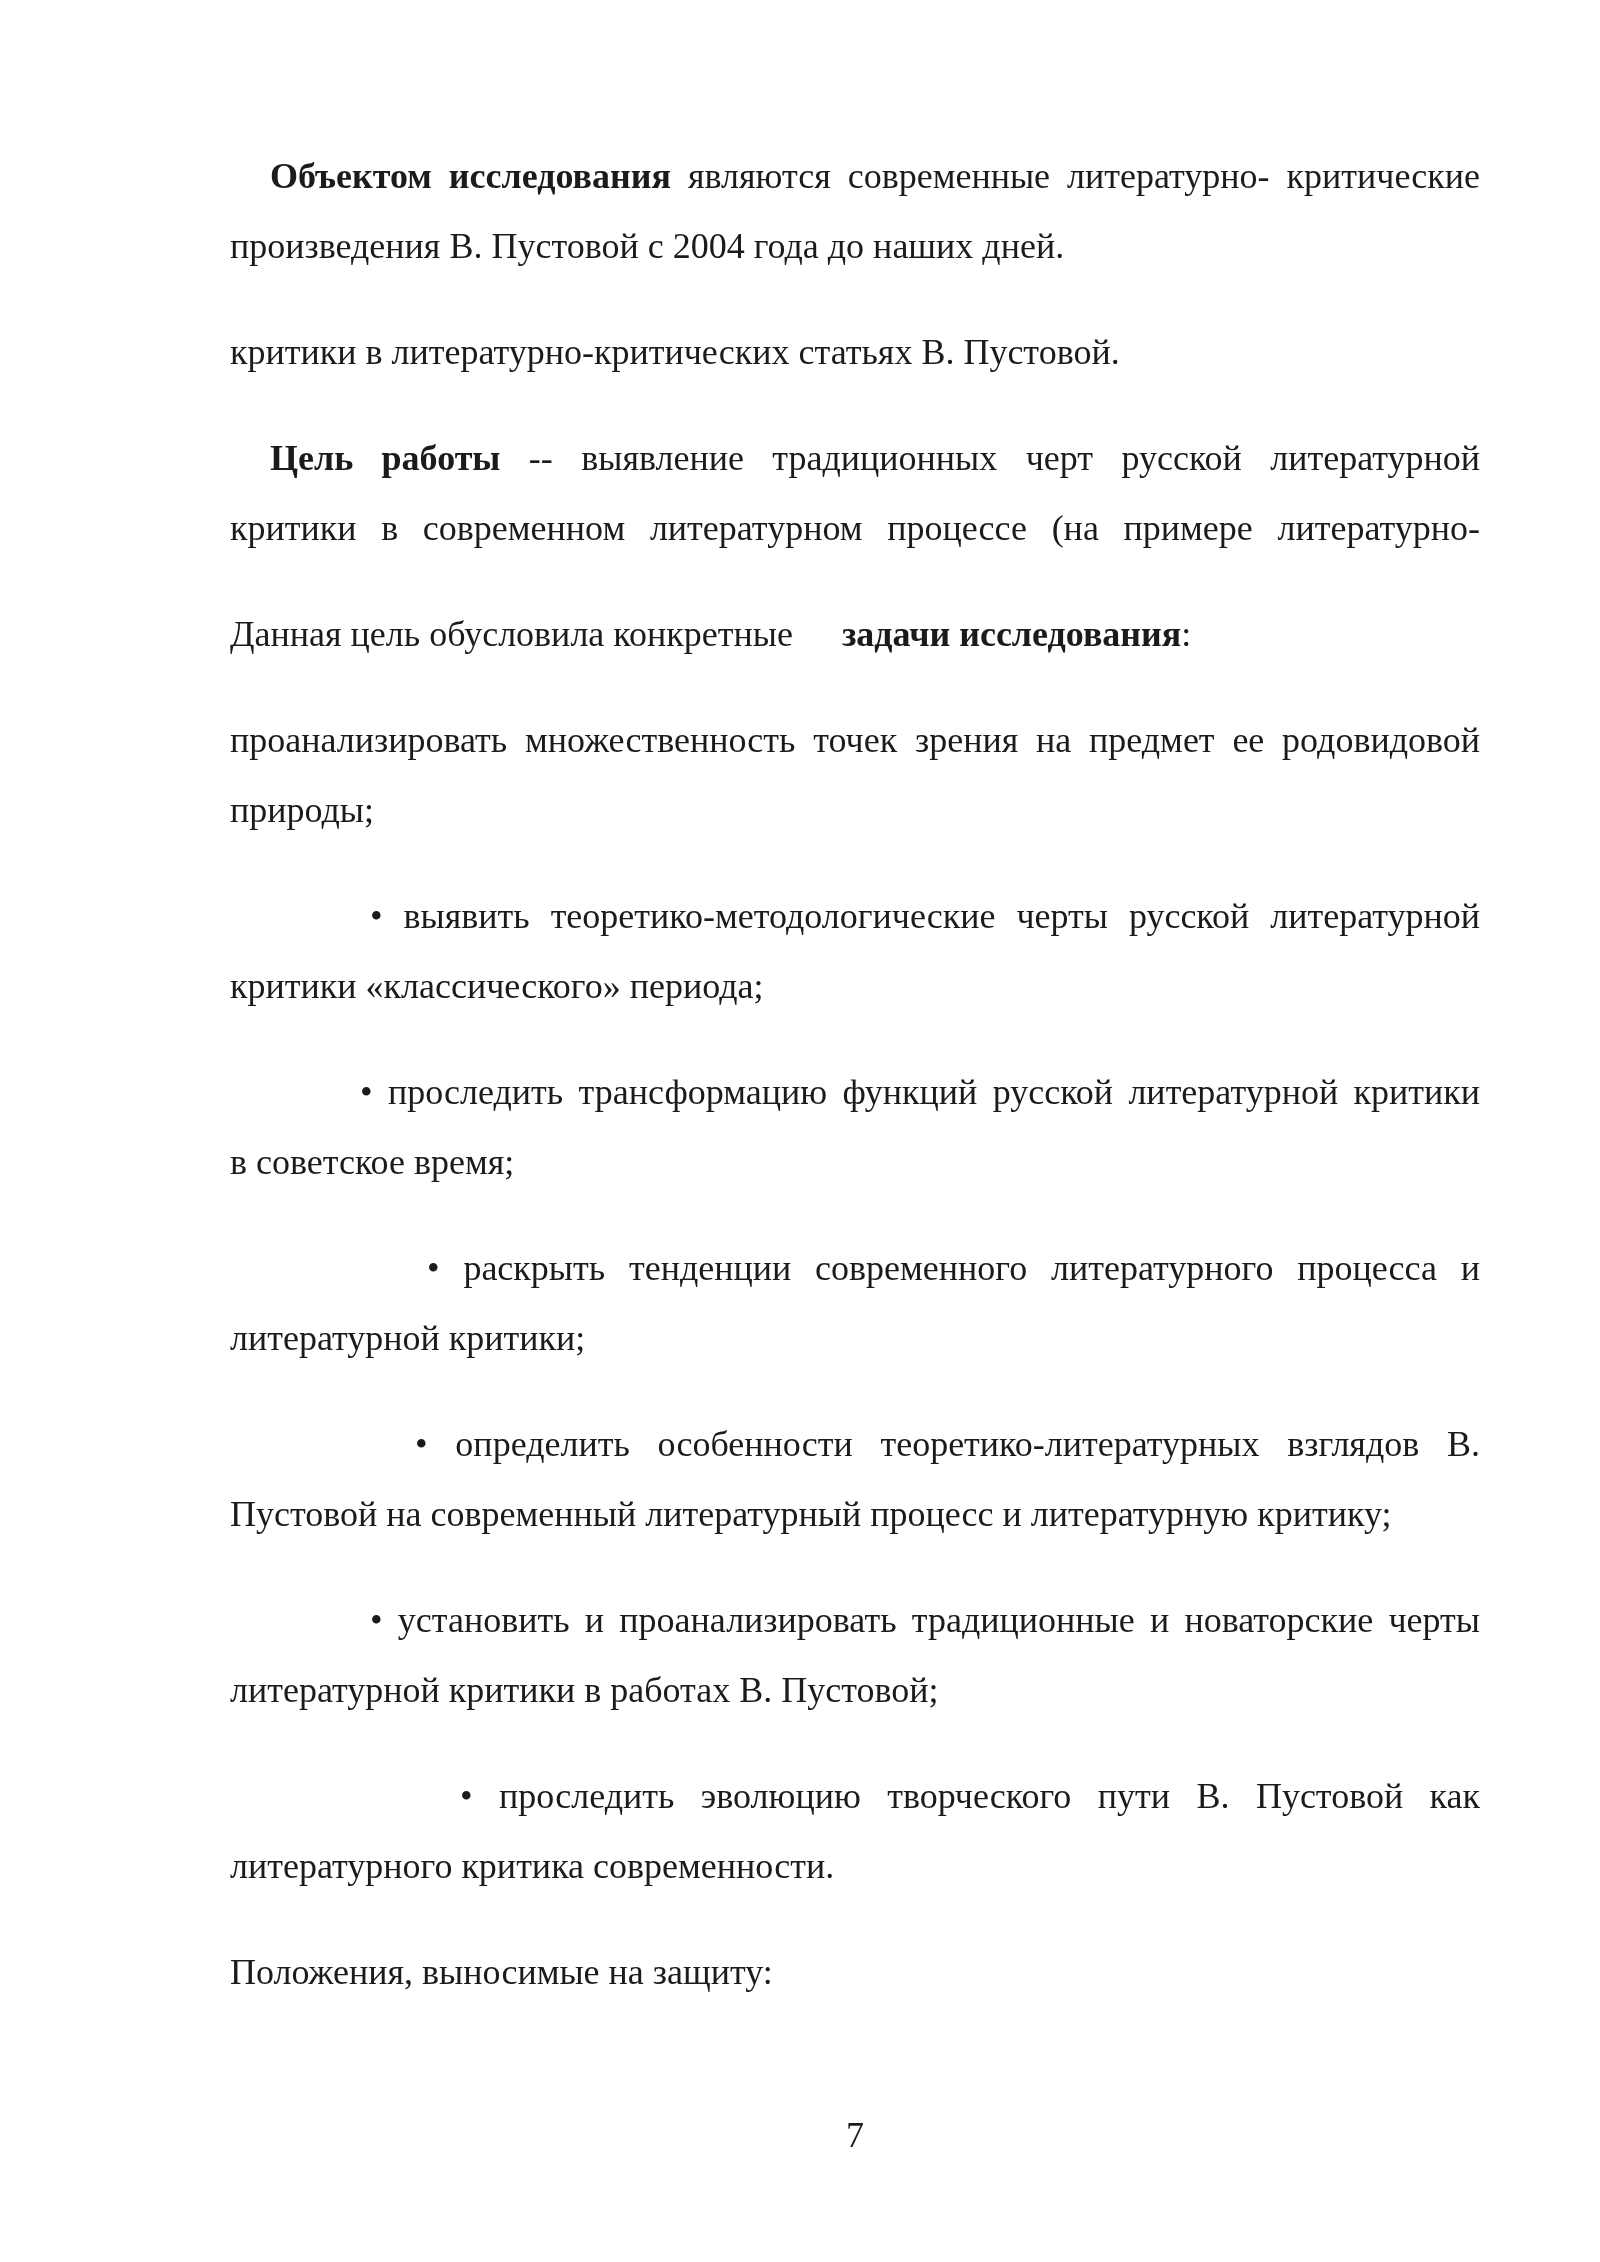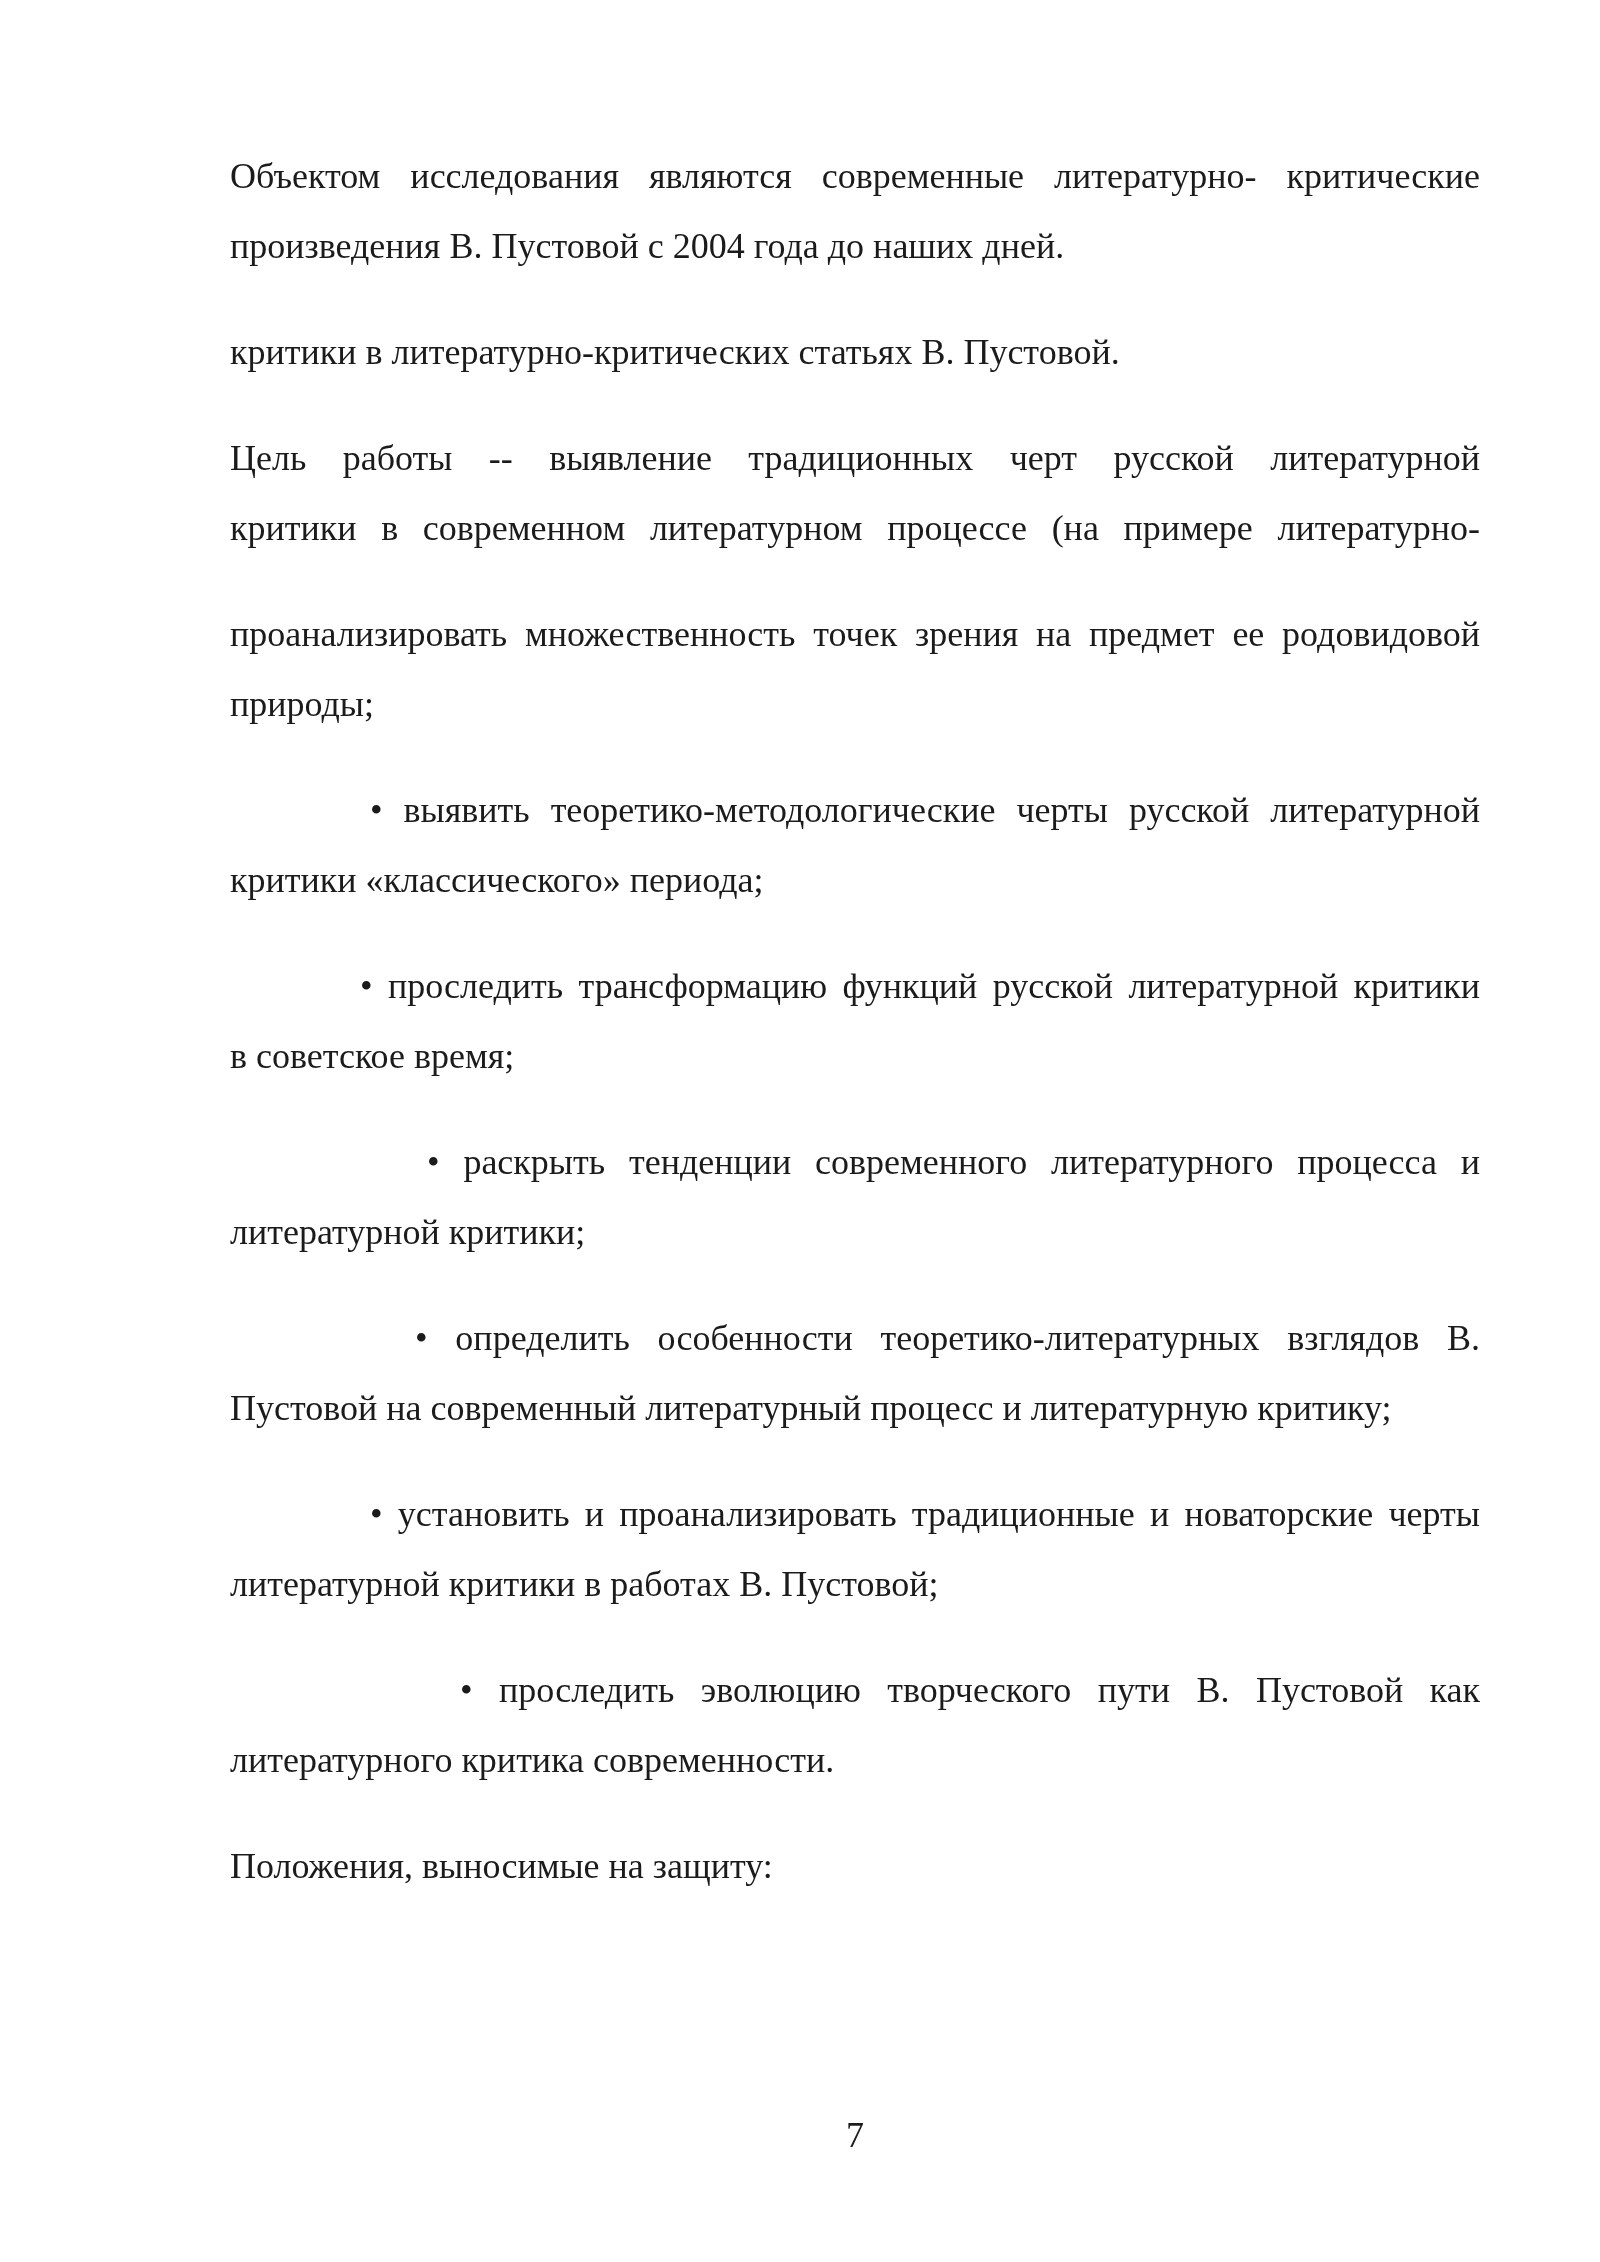--- a/index.html
+++ b/index.html
@@ -27,21 +27,21 @@
     text-align: justify;
     text-align-last: justify;
     white-space: normal;
   }
   .line.last {
     text-align-last: left;
   }
   .line.first {
     text-indent: var(--ind, 0px);
   }
-  .b { font-weight: normal; }
+  .b { font-weight: bold; margin-left: 40px; }
   .footer {
     position: absolute;
     top: 2100px;
     left: 230px;
     width: 1250px;
     line-height: 70px;
     text-align: center;
   }
 </style>
 </head>
@@ -63,20 +63,21 @@
     <p></p>
 
     <p class="para">
       </p>
       <div class="line"><span class="b">Цель работы</span><span> -- выявление традиционных черт русской литературной</span></div>
       <div class="line"><span>критики в современном литературном процессе (на примере литературно-</span></div>
     <p></p>
 
     <p class="para">
       </p>
+      <div class="line last"><span>Данная цель обусловила конкретные </span><span class="b">задачи исследования</span><span>:</span></div>
     <p></p>
 
     <p class="para">
       </p>
       <div class="line"><span>проанализировать множественность точек зрения на предмет ее родовидовой</span></div>
       <div class="line last"><span>природы;</span></div>
     <p></p>
 
     <p class="para">
       </p>

